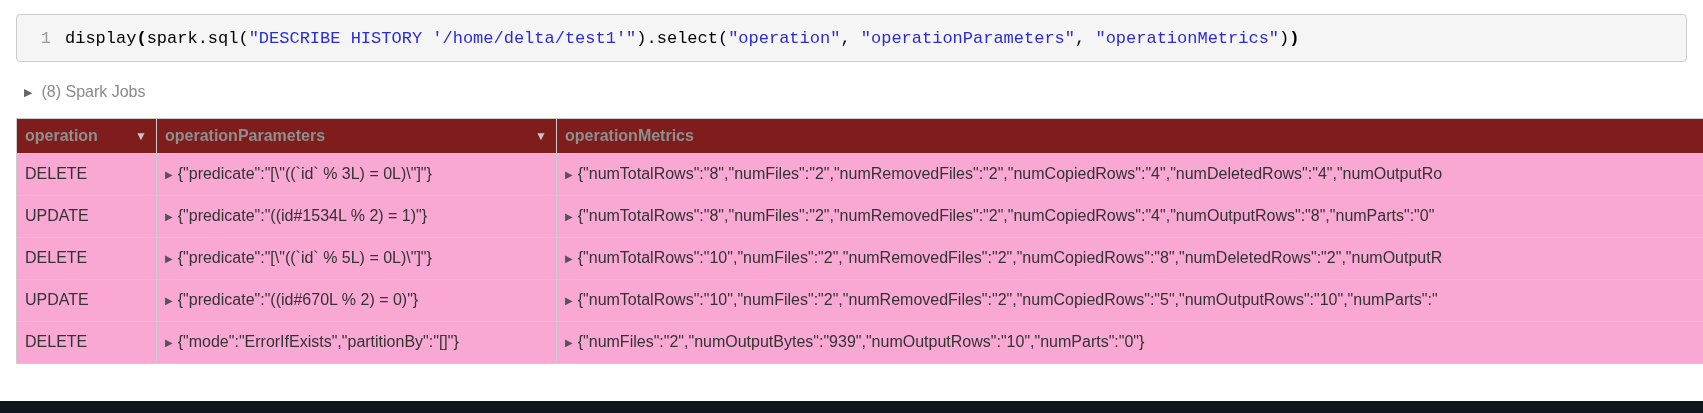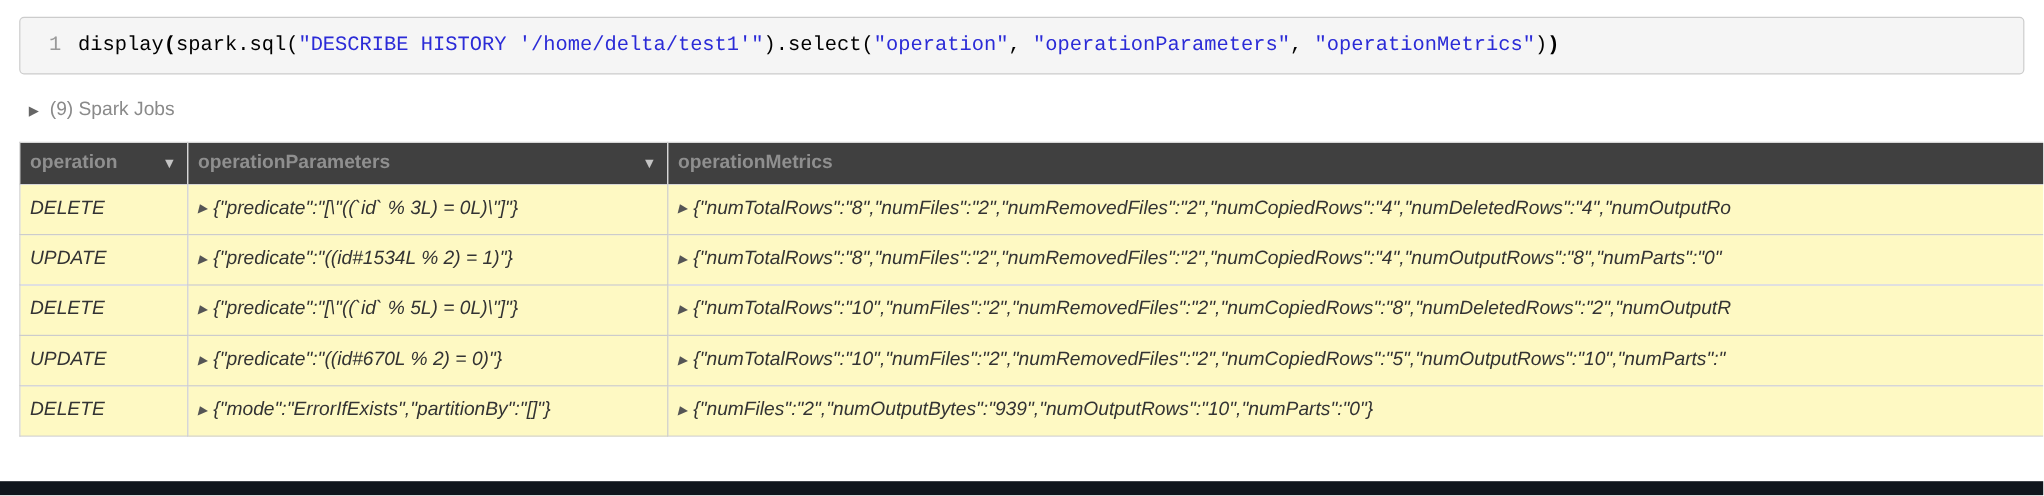--- a/index.html
+++ b/index.html
@@ -34,30 +34,29 @@
   }
   .spark-jobs .tri { color: #666666; font-size: 11px; margin-right: 9px; }
 
   
   .table-wrap { margin: 17px 0 0 16px; overflow: hidden; }
   table { border-collapse: collapse; table-layout: fixed; width: 1860px; }
   col.c-op { width: 140px; } col.c-params { width: 400px; } col.c-metrics { width: 1320px; }
   th, td { border: 1px solid #cccccc; text-align: left; vertical-align: top; }
   th {
     color: #8f8f8f; font-weight: bold; font-size: 16px; line-height: 20px;
-    padding: 7px 8px; background: #404040; position: relative; margin-left: 31px;
+    padding: 7px 8px; background: #7f1d1d; position: relative; margin-left: 31px;
   }
   th .sort-icon {
     position: absolute; right: 9px; top: 9px;
     color: #c4c4c4; font-size: 12px; line-height: 16px;
   }
   td {
     color: #333333; font-size: 16px; line-height: 20px; padding: 10px 8px;
-    background: #fef9c3;
-    font-style: italic;
+    background: #f9a8d4;
   }
   td.col-op { white-space: nowrap; overflow: hidden; }
   td.col-params { word-break: break-all; padding-right: 40px; }
   td.col-metrics { white-space: nowrap; overflow: hidden; }
   .cell-tri {
     color: #555555; font-size: 10px; margin-right: 5px;
     display: inline-block; vertical-align: 1px; cursor: pointer;
   }
 
   
@@ -68,21 +67,21 @@
 
 <div class="page">
 
   <div class="code-cell">
     <div class="gutter">1</div>
     <pre class="code-line" id="code-line"><span class="tok-plain">display</span><span class="tok-bracket">(</span><span class="tok-plain">spark.sql(</span><span class="tok-string">"DESCRIBE HISTORY '/home/delta/test1'"</span><span class="tok-plain">).select(</span><span class="tok-string">"operation"</span><span class="tok-plain">, </span><span class="tok-string">"operationParameters"</span><span class="tok-plain">, </span><span class="tok-string">"operationMetrics"</span><span class="tok-plain">)</span><span class="tok-bracket">)</span></pre>
   </div>
 
   <div class="spark-jobs">
     <span class="tri">▶</span>
-    <span>(9) Spark Jobs</span>
+    <span>(8) Spark Jobs</span>
   </div>
 
   <div class="table-wrap">
     <table>
       <colgroup>
         <col class="c-op">
           <col class="c-params">
           <col class="c-metrics">
       </colgroup>
       <thead>

